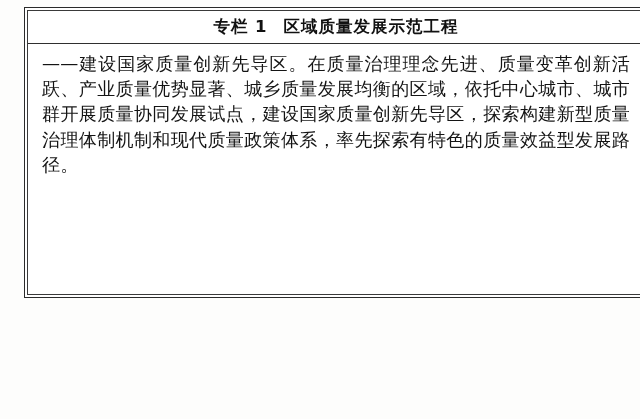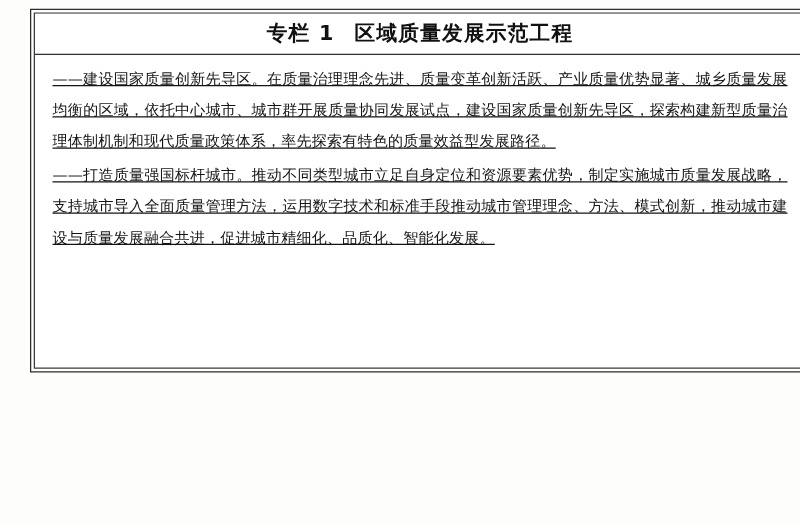--- a/index.html
+++ b/index.html
@@ -61,43 +61,41 @@
     white-space: nowrap;
   }
   .title-label {
     margin-right: 16px;
   }
   .body-area {
     padding: 7px 14px 4px 14px;
   }
   p.para {
     margin: 0 0 1px 0;
-    font-size: 12px;
+    font-size: 18px;
     line-height: 25.2px;
     text-align: justify;
     text-justify: inter-ideograph;
     letter-spacing: 0.2px;
     color: #141414;
     font-family: "DejaVu Serif", "Liberation Serif", serif;
-    text-decoration: underline;
   }
 </style>
 </head>
 <body>
 
 <div class="page">
   <div class="box">
     <div class="box-inner">
 
       <div class="title-row">
         <div class="title-text">
           <span class="title-label">专栏 1</span><span>区域质量发展示范工程</span>
         </div>
       </div>
 
       <div class="body-area">
         <p class="para">——建设国家质量创新先导区。在质量治理理念先进、质量变革创新活跃、产业质量优势显著、城乡质量发展均衡的区域，依托中心城市、城市群开展质量协同发展试点，建设国家质量创新先导区，探索构建新型质量治理体制机制和现代质量政策体系，率先探索有特色的质量效益型发展路径。</p>
-        <p class="para">——打造质量强国标杆城市。推动不同类型城市立足自身定位和资源要素优势，制定实施城市质量发展战略，支持城市导入全面质量管理方法，运用数字技术和标准手段推动城市管理理念、方法、模式创新，推动城市建设与质量发展融合共进，促进城市精细化、品质化、智能化发展。</p>
       </div>
 
     </div>
   </div>
 </div>
 
 </body></html>

